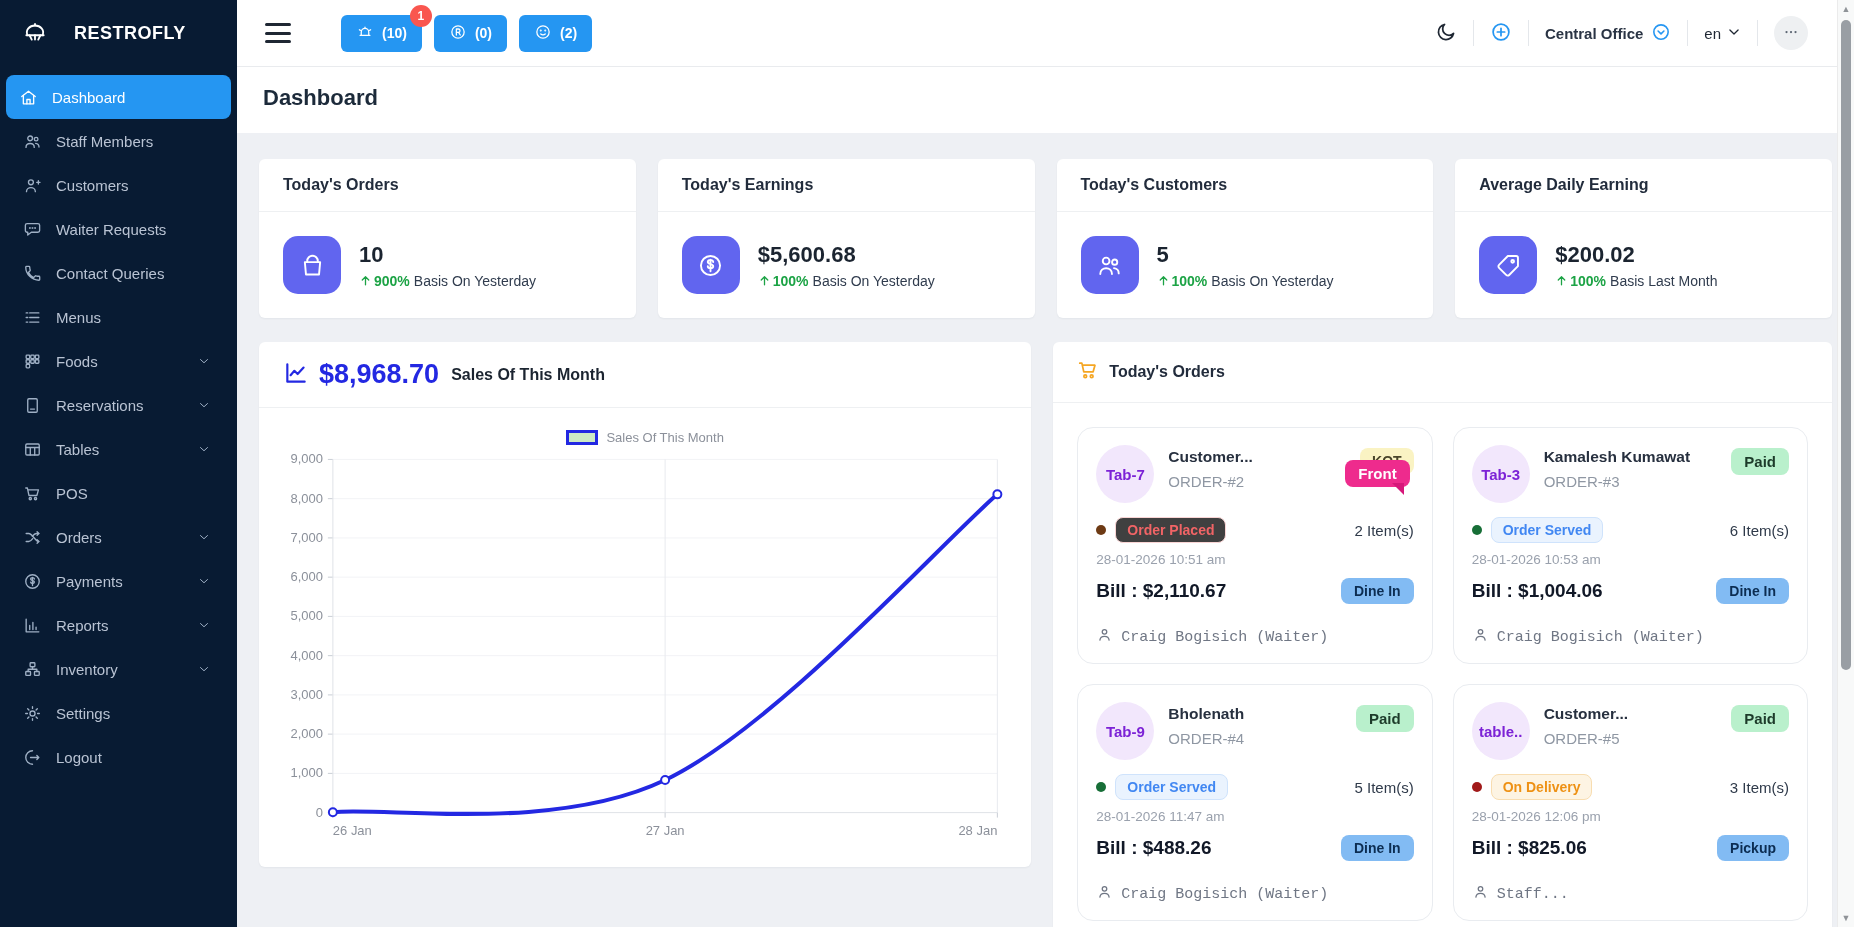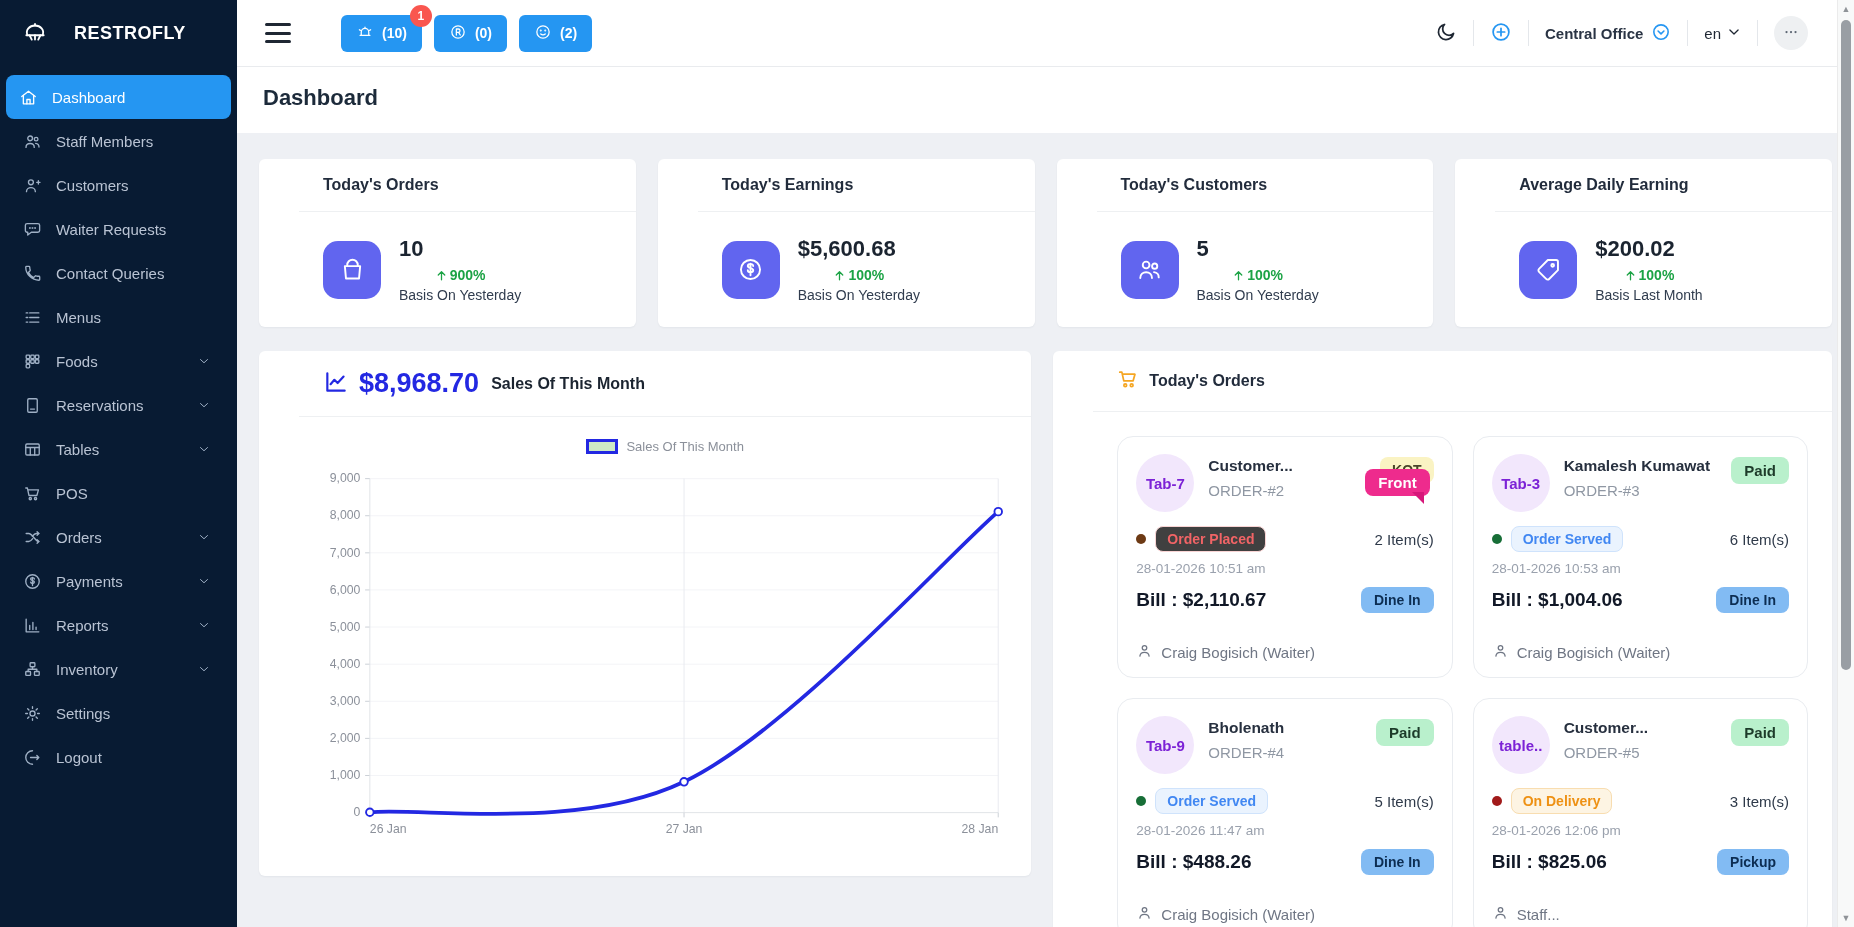--- a/index.html
+++ b/index.html
@@ -41,27 +41,27 @@
   .lang svg { width:14px; height:14px; }
   .more-btn { width:34px; height:34px; border-radius:50%; background:#eef0f2; border:none; cursor:pointer; display:flex; align-items:center; justify-content:center; color:#5b6572; }
   .more-btn svg { width:18px; height:18px; }
 
   .page-head { background:#ffffff; padding:18px 26px 22px; }
   .page-title { font-size:22px; font-weight:bold; color:#1c2a3a; }
   .content { flex:1; background:#eef0f4; padding:26px 22px; overflow:hidden; }
 
   
   .stats-grid { display:grid; grid-template-columns:repeat(4,1fr); gap:22px; }
-  .card { background:#ffffff; border-radius:6px; box-shadow:0 1px 2px rgba(20,30,50,.05);padding-left:40px; }
+  .card { background:#ffffff; border-radius:6px; box-shadow:0 1px 2px rgba(20,30,50,.05); }
   .stat-head { padding:17px 24px; font-size:16px; font-weight:bold; color:#222c3c; border-bottom:1px solid #eef0f2; }
   .stat-body { padding:24px; display:flex; align-items:center; gap:18px; }
   .stat-icon { width:58px; height:58px; min-width:58px; border-radius:15px; background:#6165ef; color:#ffffff; display:flex; align-items:center; justify-content:center; }
   .stat-icon svg { width:27px; height:27px; }
   .stat-value { font-size:22px; font-weight:bold; color:#1b2430; }
-  .stat-sub { margin-top:5px; font-size:14px; color:#303c4e; display:flex; align-items:center; gap:4px;flex-direction:column; }
+  .stat-sub { margin-top:5px; font-size:14px; color:#303c4e; display:flex; align-items:center; gap:4px; }
   .stat-up { color:#1ca345; font-weight:bold; display:flex; align-items:center; gap:2px; }
   .stat-up svg { width:13px; height:13px; }
 
   
   .lower-grid { display:grid; grid-template-columns:49.1% 1fr; gap:22px; margin-top:24px; align-items:start; }
   .panel-head { padding:17px 24px; font-size:16px; font-weight:bold; color:#222c3c; border-bottom:1px solid #eef0f2; display:flex; align-items:center; gap:10px; }
   .chart-head-amount { font-size:27px; font-weight:bold; color:#2328e2; }
   .chart-head-title { font-size:16px; font-weight:bold; color:#1b2430; margin-left:2px; }
   .chart-head svg { width:26px; height:26px; color:#2328e2; }
   .chart-body { padding:8px 18px 20px; }
@@ -90,21 +90,21 @@
   .st-placed .status-pill { color:#f16466; background:#404040; border-color:#f9d4d4; }
   .st-served .status-dot { background:#176e37; }
   .st-served .status-pill { color:#4187f2; background:#eaf3fe; border-color:#cfe3fc; }
   .st-delivery .status-dot { background:#a11a1a; }
   .st-delivery .status-pill { color:#ee9114; background:#fdf4e3; border-color:#f8ddb0; }
   .oc-items { margin-left:auto; font-size:15px; color:#2f3a4a; }
   .oc-datetime { font-size:13.5px; color:#9aa1ad; margin-top:9px; }
   .oc-billrow { display:flex; align-items:center; margin-top:11px; }
   .oc-bill { font-size:19px; font-weight:bold; color:#111827; }
   .badge-mode { margin-left:auto; background:#82bbf3; color:#0c2d52; font-size:14px; font-weight:bold; padding:5px 13px; border-radius:8px; }
-  .oc-staff { display:flex; align-items:center; gap:8px; margin-top:29px; font-size:15px; color:#6f7684; }
+  .oc-staff { display:flex; align-items:center; gap:8px; margin-top:22px; font-size:15px; color:#6f7684;font-family:Liberation Mono, monospace; }
   .oc-staff svg { width:17px; height:17px; color:#6f7684; }
 
   
   .chart-svg { display:block; width:100%; }
 
   
   .scrollbar { position:fixed; top:0; right:0; width:17px; height:100%; background:#f8f9f9; border-left:1px solid #ebebeb; z-index:50; }
   .sb-arrow { position:absolute; left:0; width:100%; text-align:center; font-size:9px; color:#8f9398; }
   .sb-arrow.up { top:4px; }
   .sb-arrow.down { bottom:4px; }

